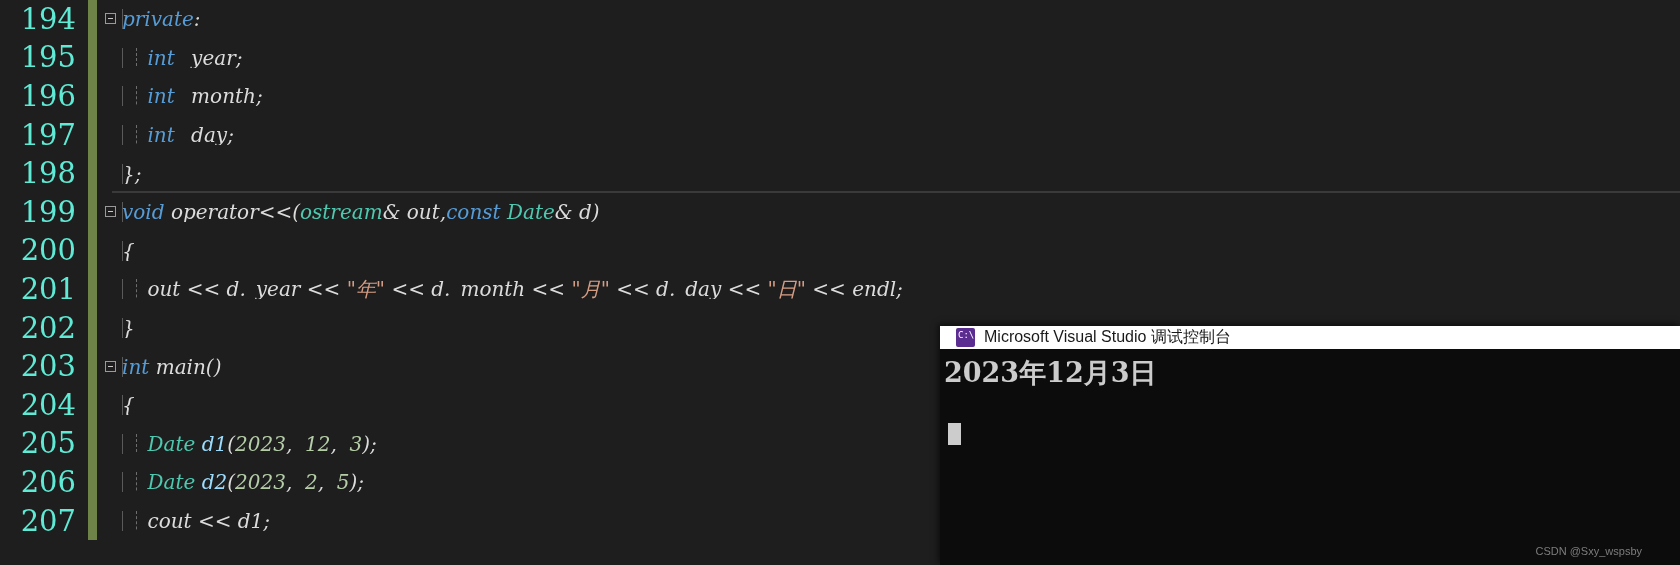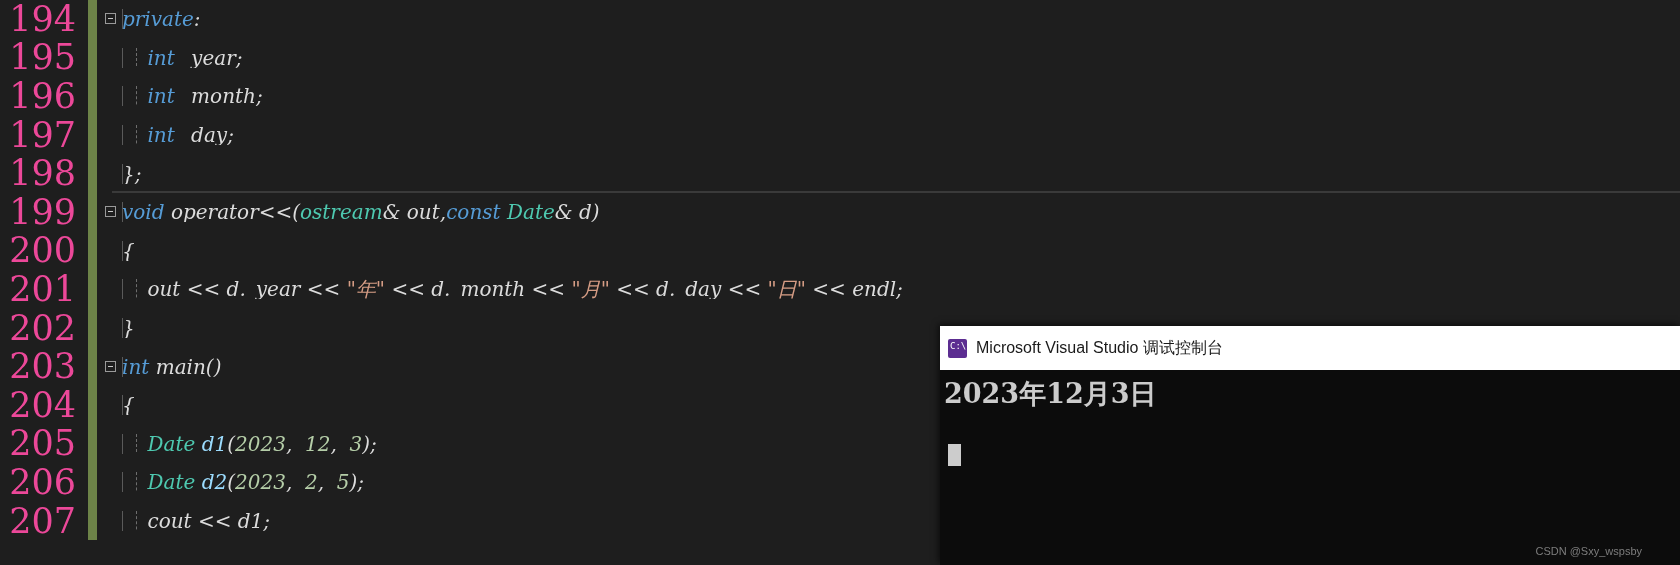--- a/index.html
+++ b/index.html
@@ -20,22 +20,22 @@
     align-items:center;
     white-space:pre;
   }
 
   .gutter{
     width:88px;
     flex:0 0 88px;
     text-align:right;
     padding-right:12px;
     box-sizing:border-box;
-    color:#ec4899;
-    font-size:35px;
+    color:#5eead4;
+    font-size:29px;
     font-family:"DejaVu Serif","Liberation Serif",serif;
     letter-spacing:0px;
     line-height:1;
   }
   .changebar{
     width:9px;flex:0 0 9px;height:38.6px;background:#6d8348;
   }
   .gap{width:7px;flex:0 0 7px;height:38.6px;background:#1e1e1e;}
 
   .glyphcol{
@@ -98,24 +98,24 @@
 
   
   .console{
     position:absolute;
     left:940px;top:326px;
     width:740px;height:239px;
     background:#0c0c0c;
     box-shadow:-2px -2px 6px rgba(0,0,0,.55);
   }
   .console-title{
-    height:44px;
+    height:23px;
     background:#ffffff;
     display:flex;align-items:center;
-    padding-left:8px;
+    padding-left:16px;
     box-sizing:border-box;
   }
   .cmd-icon{
     width:19px;height:19px;flex:0 0 19px;
     background:#5c2d91;
     border-radius:2px;
     position:relative;
     margin-right:9px;
   }
   .cmd-icon::before{

